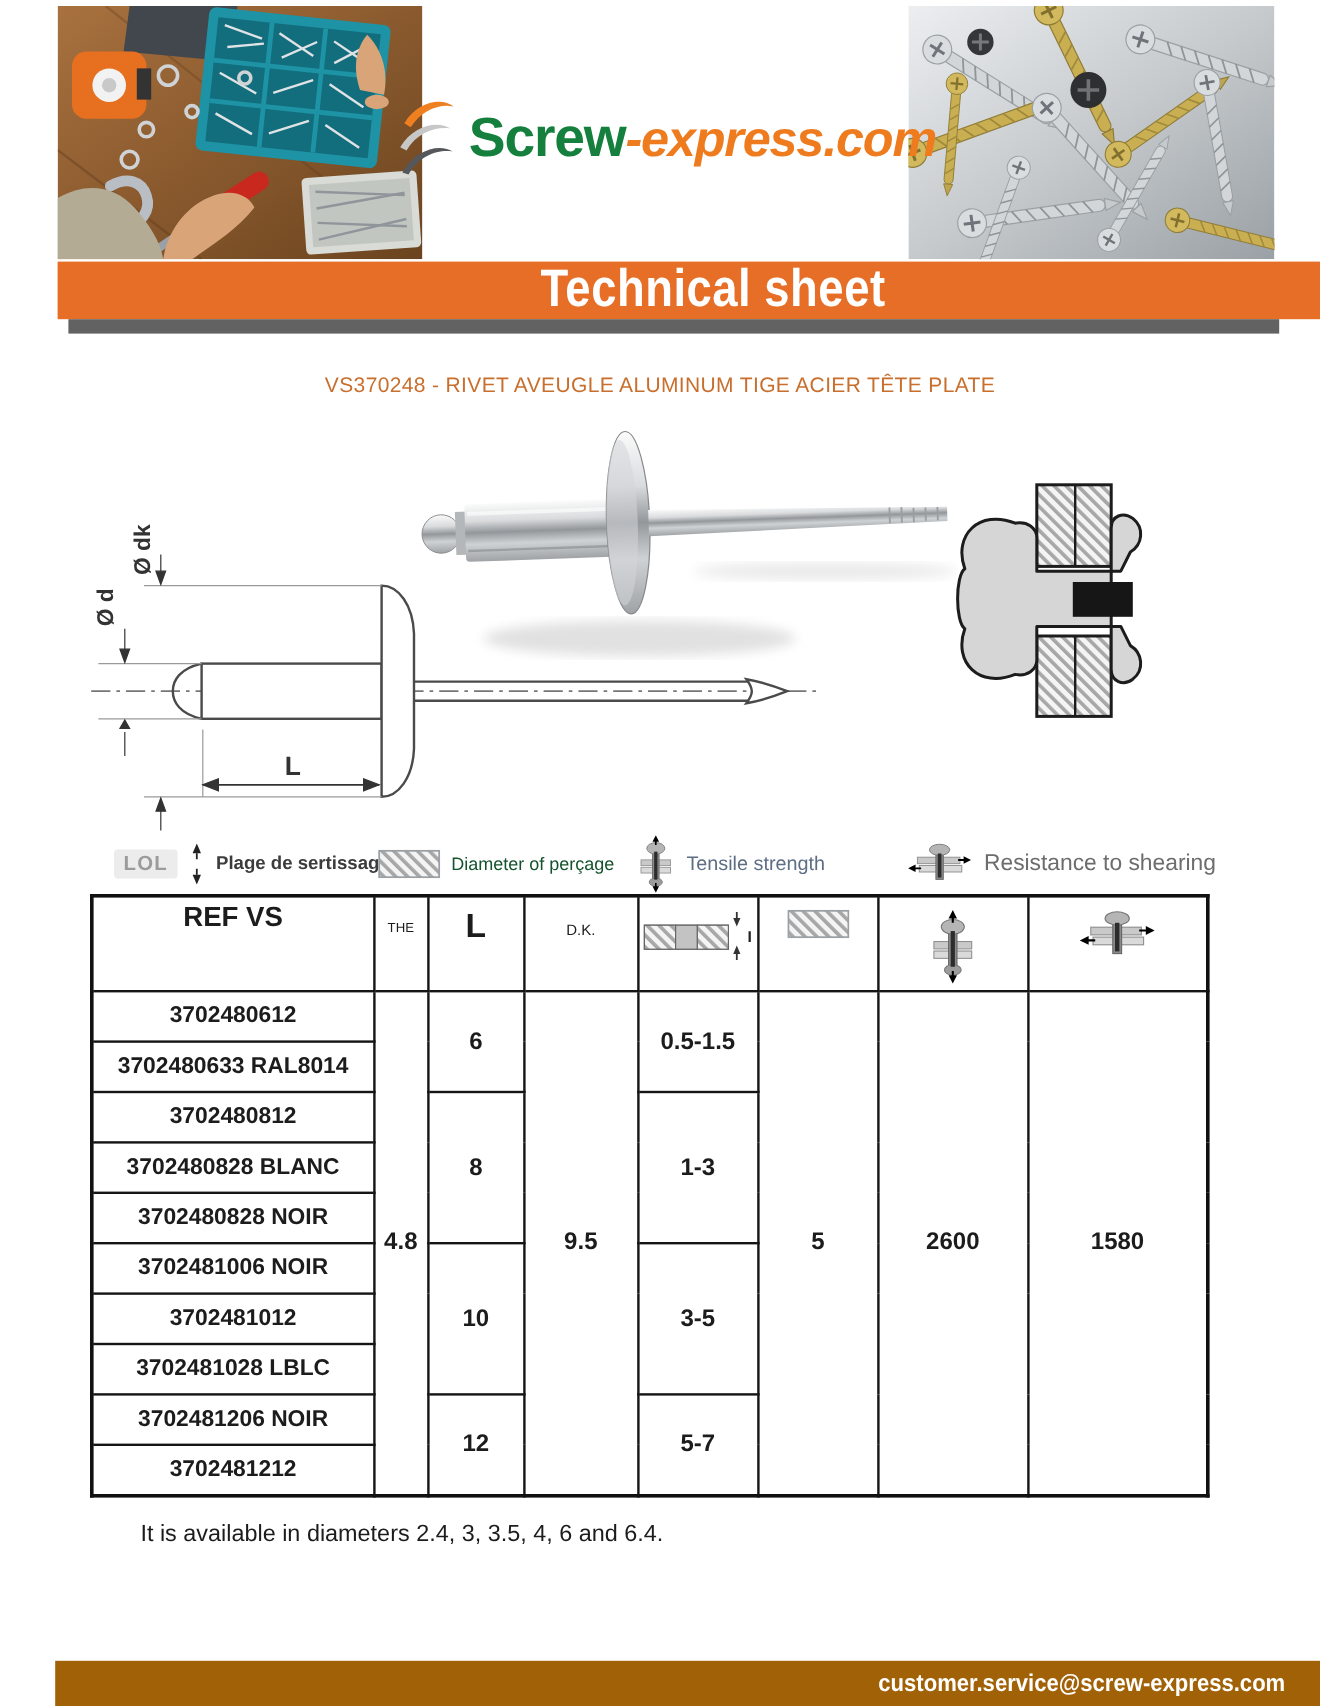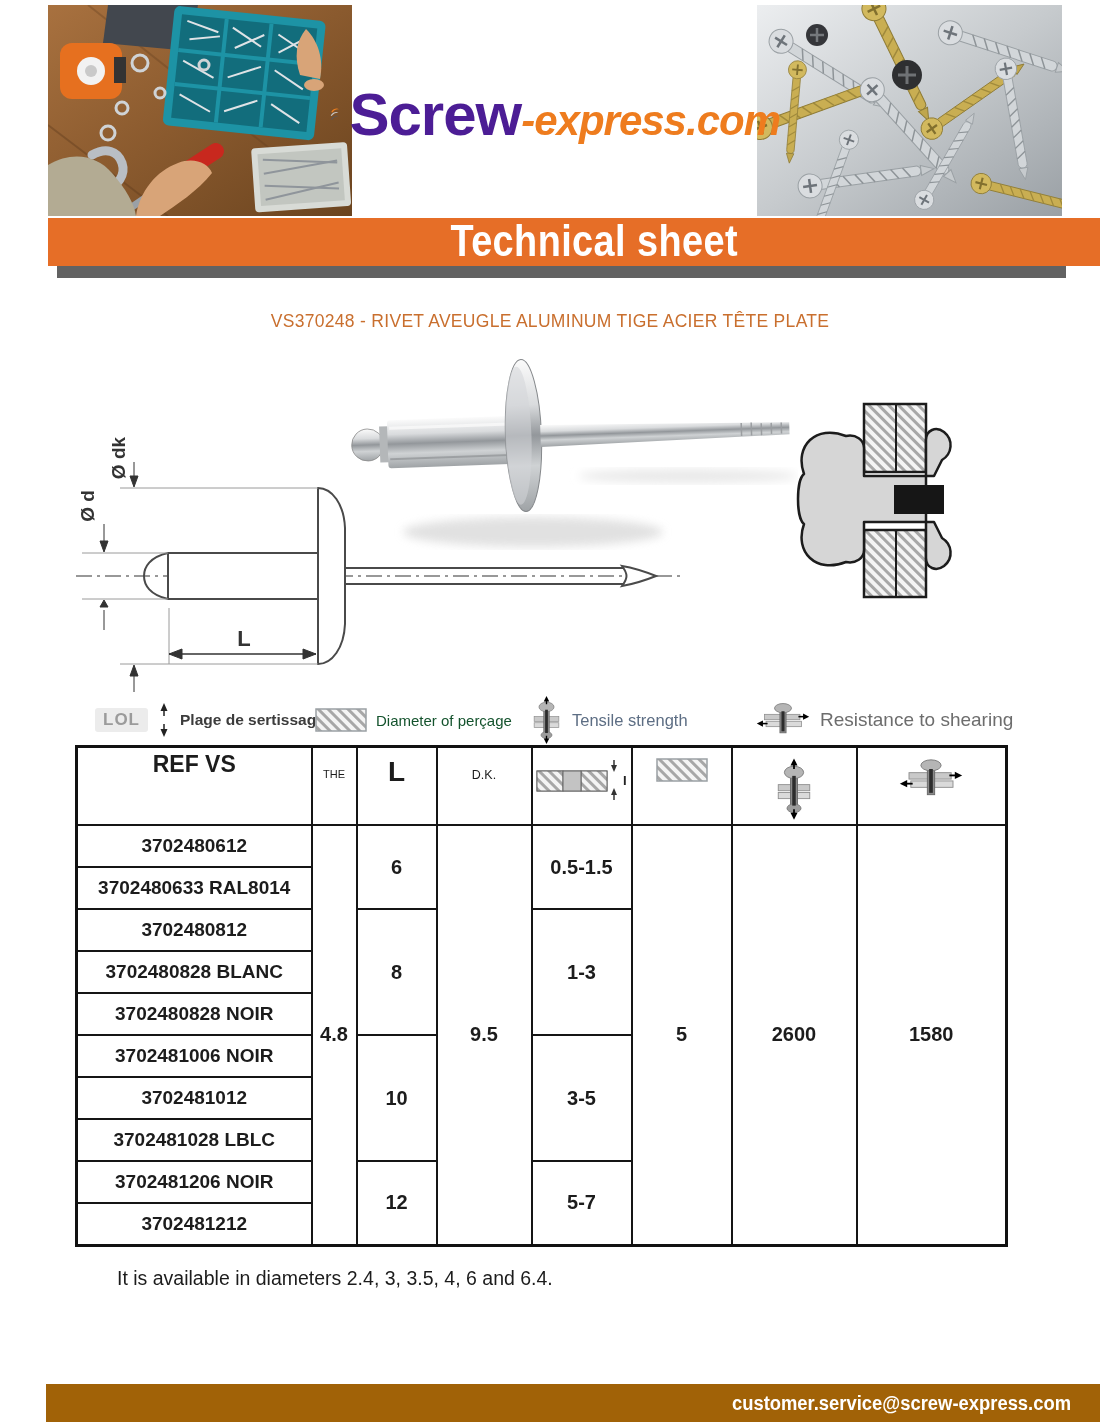--- a/index.html
+++ b/index.html
@@ -3,21 +3,21 @@
 <meta charset="utf-8">
 <style>
   html,body{margin:0;padding:0;background:#fff;}
   .page{position:relative;width:1100px;height:1422px;background:#fff;overflow:hidden;
         font-family:"Liberation Sans","DejaVu Sans",sans-serif;color:#1c1c1c;}
   .abs{position:absolute;}
 
   
   .logo-wrap{left:330px;top:58px;width:450px;height:112px;display:flex;align-items:center;justify-content:center;gap:10px;}
   .logo-text{white-space:nowrap;}
-  .logo-dark{font-size:60px;font-weight:bold;color:#4c1d95;letter-spacing:-1px;}
+  .logo-dark{font-size:46px;font-weight:bold;color:#15803d;letter-spacing:-1px;}
   .logo-orange{font-size:42px;font-weight:bold;font-style:italic;color:#ee7c1e;letter-spacing:-1px;}
 
   .banner{left:48px;top:218px;width:1092px;height:48px;background:#e66e27;display:flex;align-items:flex-end;justify-content:center;}
   .banner-title{color:#fff;font-size:44px;font-weight:bold;transform:scaleX(.86);letter-spacing:.5px;white-space:nowrap;}
   .banner-shadow{left:57px;top:266px;width:1009px;height:12px;background:#626262;}
 
   .product-title{left:0;top:311px;width:1100px;text-align:center;font-size:17.5px;font-weight:normal;color:#c96f2e;letter-spacing:.3px;}
 
   
   .legend-item{top:700px;display:flex;align-items:center;gap:9px;height:40px;}

